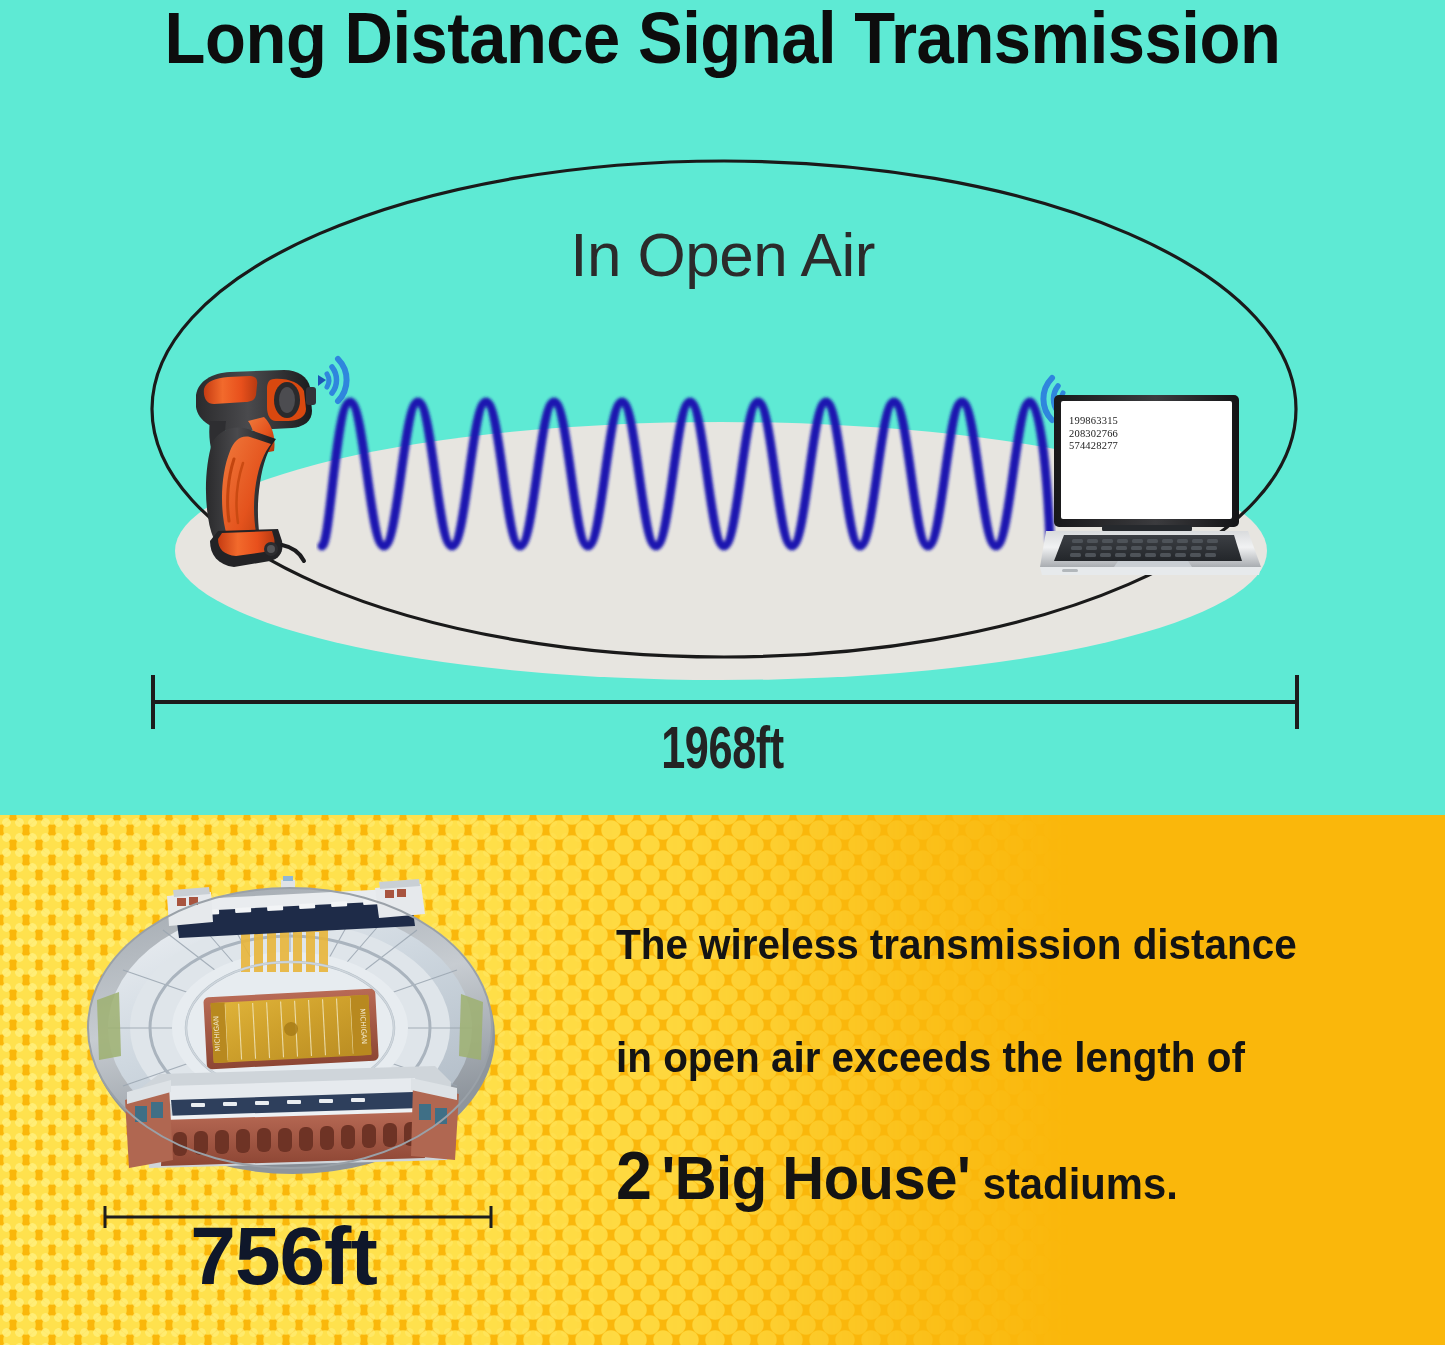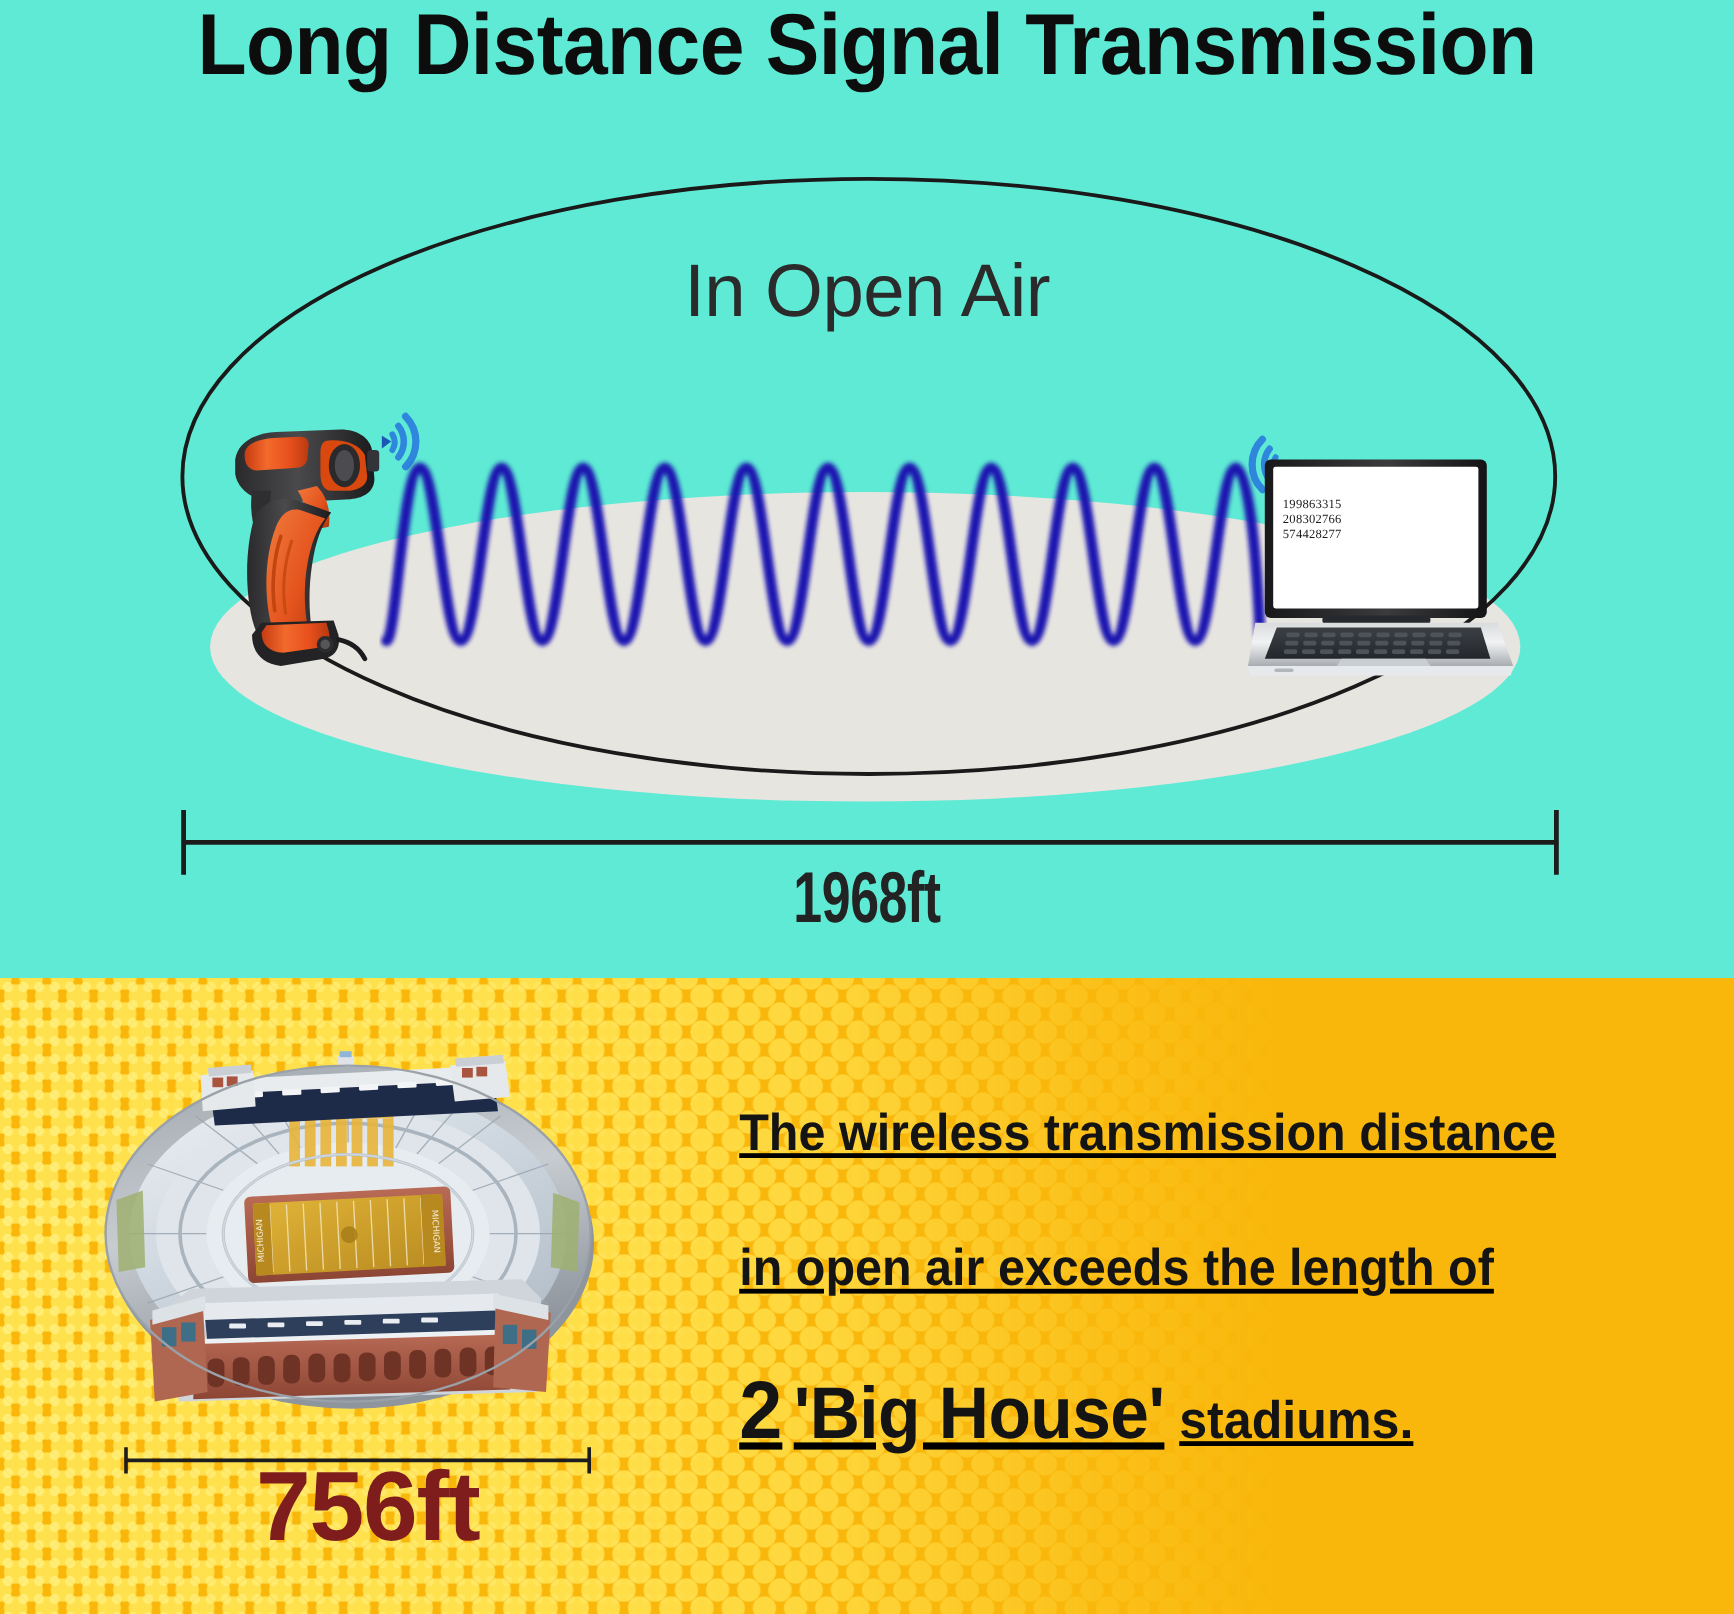--- a/index.html
+++ b/index.html
@@ -14,21 +14,21 @@
   #top-section{position:absolute;left:0;top:0;width:1445px;height:815px;background:#5eead4;overflow:hidden;}
 
   #page-title{
     position:absolute;left:0;top:2px;width:1445px;text-align:center;
     font-family:"Liberation Sans Narrow","Liberation Sans",sans-serif;
     font-weight:700;font-size:72px;letter-spacing:-0.5px;color:#0d0d0d;
     transform:scaleX(0.93);transform-origin:50% 50%;
     white-space:nowrap;line-height:1.0;
   }
 
-  #air-scene{position:absolute;left:0;top:132px;width:1445px;height:545px;}
+  #air-scene{position:absolute;left:0;top:144px;width:1445px;height:545px;}
 
   
   #open-air-ellipse{position:absolute;left:150px;top:15px;width:1148px;height:500px;}
 
   
   #ground-ellipse{
     position:absolute;left:175px;top:278px;width:1092px;height:258px;
     background:#e7e5e0;border-radius:50%;
   }
 
@@ -84,26 +84,26 @@
     background-image:radial-gradient(circle at 50% 50%, #fff07f 40%, rgba(255,240,127,0) 47%);
     background-size:13px 15px;
     -webkit-mask-image:linear-gradient(to right, rgba(0,0,0,.85) 0%, rgba(0,0,0,.5) 26%, rgba(0,0,0,0) 44%);
     mask-image:linear-gradient(to right, rgba(0,0,0,.85) 0%, rgba(0,0,0,.5) 26%, rgba(0,0,0,0) 44%);
   }
 
   #stadium{position:absolute;left:63px;top:45px;width:455px;height:330px;}
 
   #dim-bottom{position:absolute;left:103px;top:390px;width:390px;height:24px;}
   #dim-bottom-label{
-    position:absolute;left:94px;top:400px;width:425px;text-align:center;
-    font-weight:700;font-size:82px;color:#7f1d1d;letter-spacing:-1px;
+    position:absolute;left:71px;top:400px;width:425px;text-align:center;
+    font-weight:700;font-size:82px;color:#0f172a;letter-spacing:-1px;
     line-height:1;
   }
 
-  #gold-copy{position:absolute;left:616px;top:108px;width:790px;text-decoration:underline;}
+  #gold-copy{position:absolute;left:616px;top:108px;width:790px;}
   .copy-line{
     font-family:"Liberation Sans Narrow","Liberation Sans",sans-serif;
     font-weight:700;color:#141414;white-space:nowrap;
     transform-origin:0 50%;
   }
   #copy-line-1{font-size:43px;line-height:1;transform:scaleX(0.94);}
   #copy-line-2{font-size:43px;line-height:1;margin-top:70px;transform:scaleX(0.94);}
   #copy-line-3{margin-top:62px;display:flex;align-items:baseline;transform:scaleX(0.95);transform-origin:0 50%;}
   #big-house-count{font-size:68px;font-weight:700;line-height:1;color:#141414;}
   #big-house-name{font-size:61px;font-weight:700;line-height:1;color:#141414;margin-left:10px;letter-spacing:-0.5px;}

